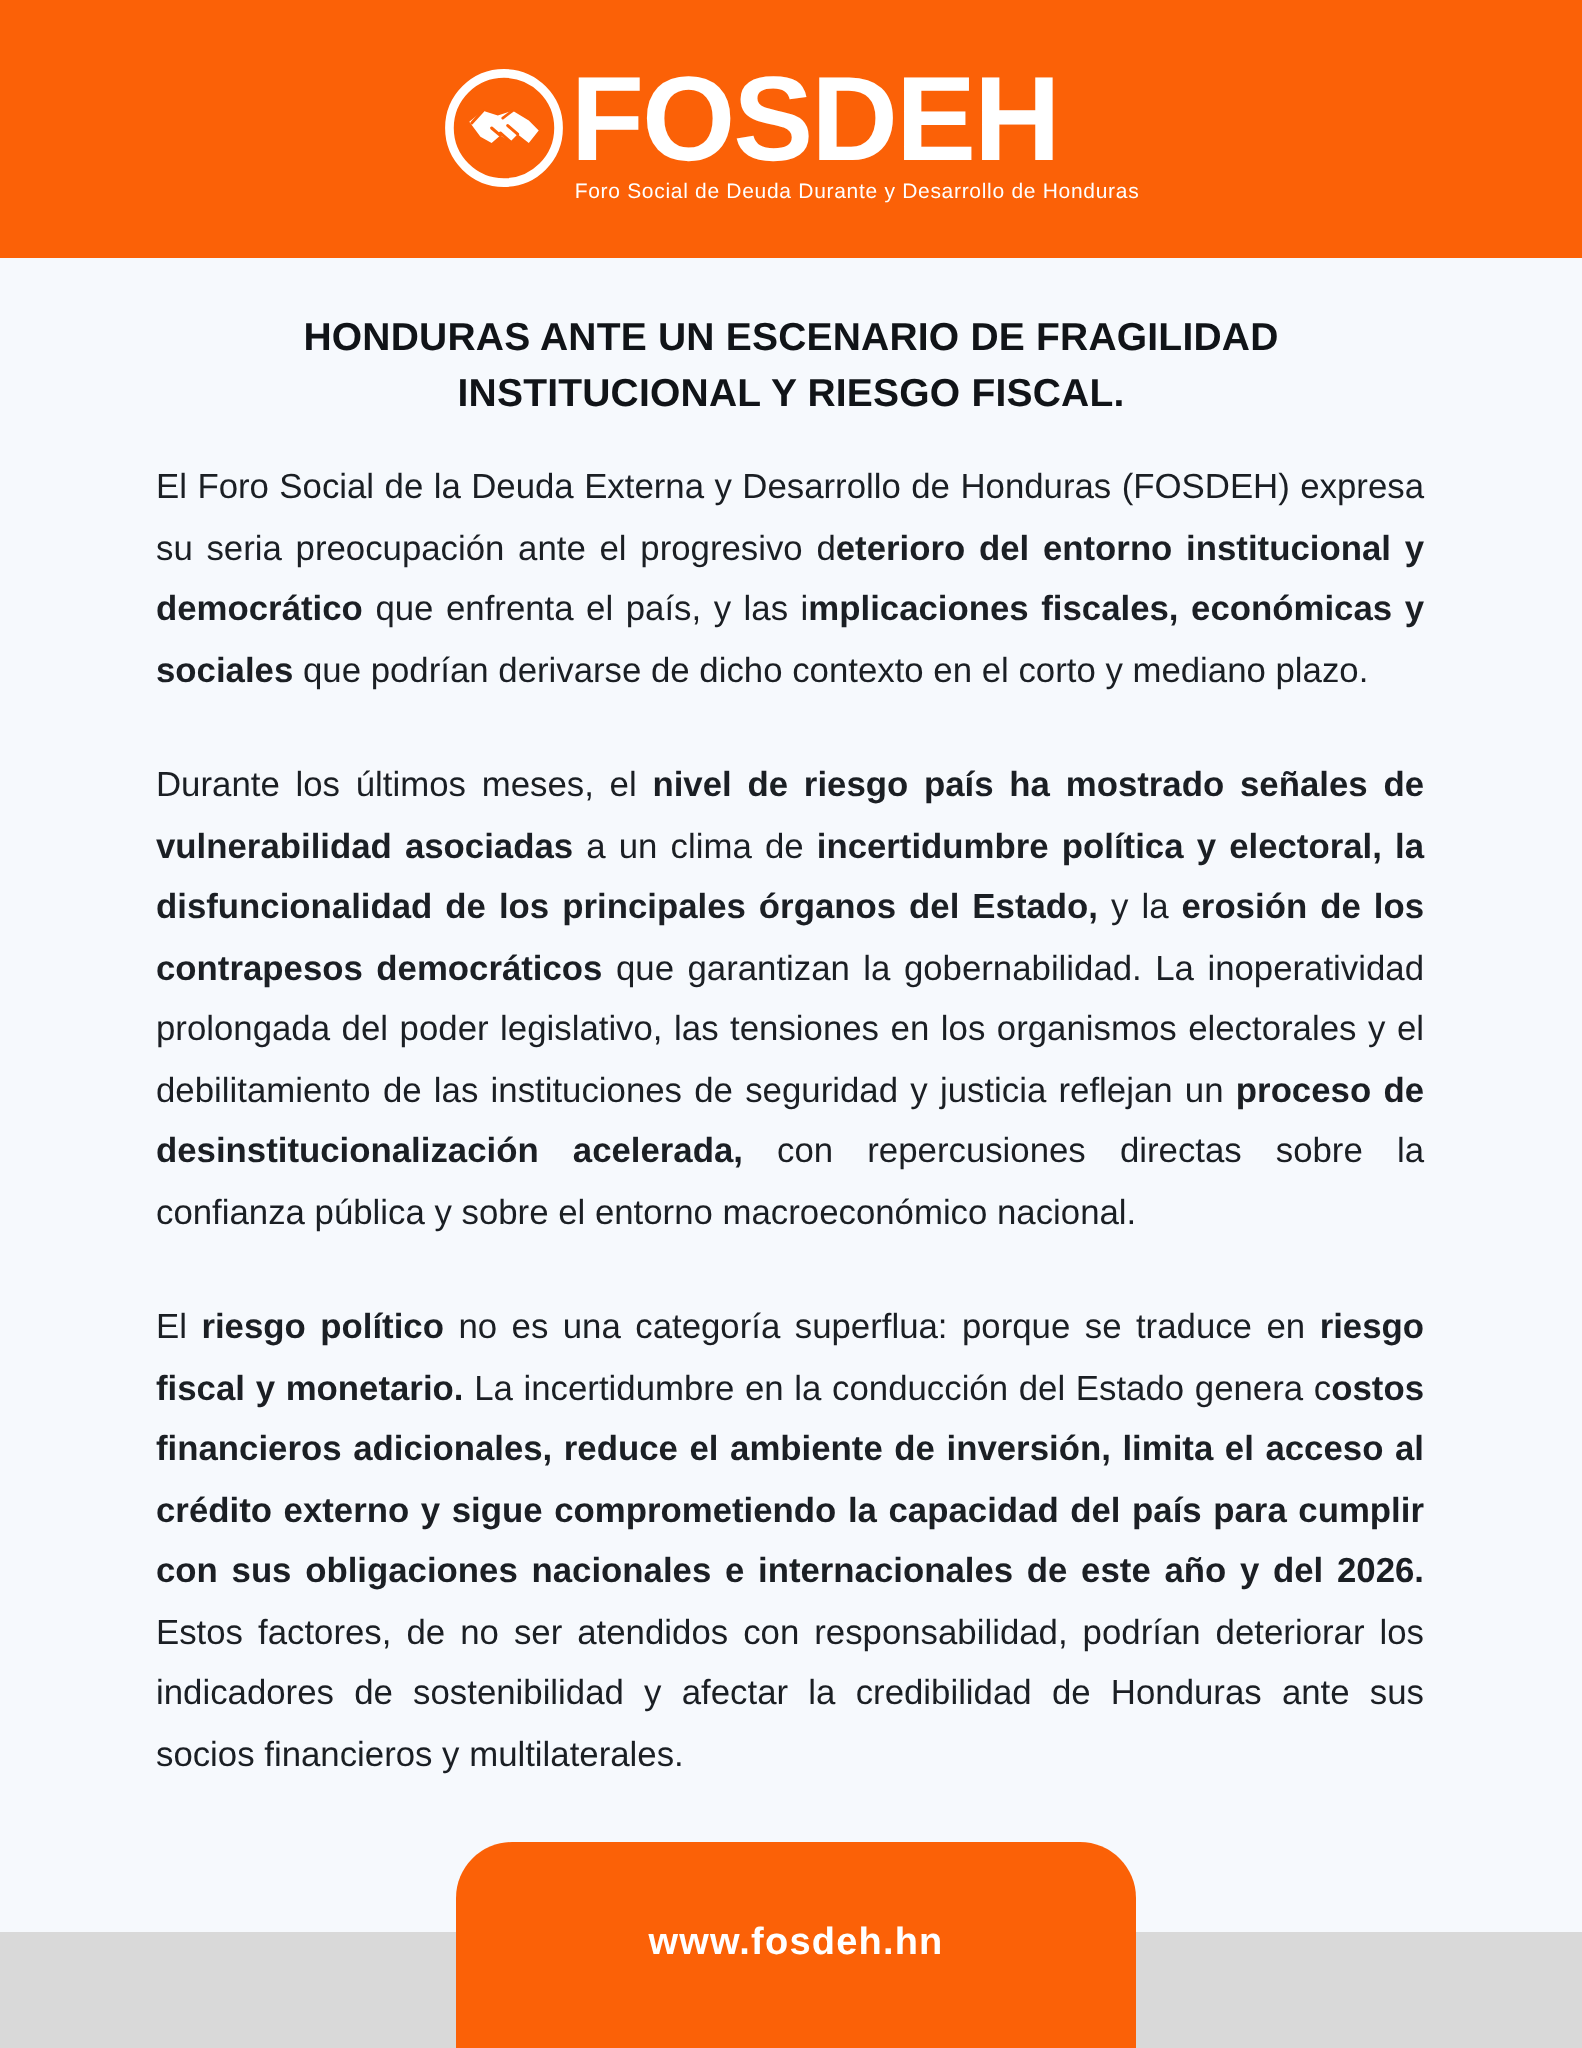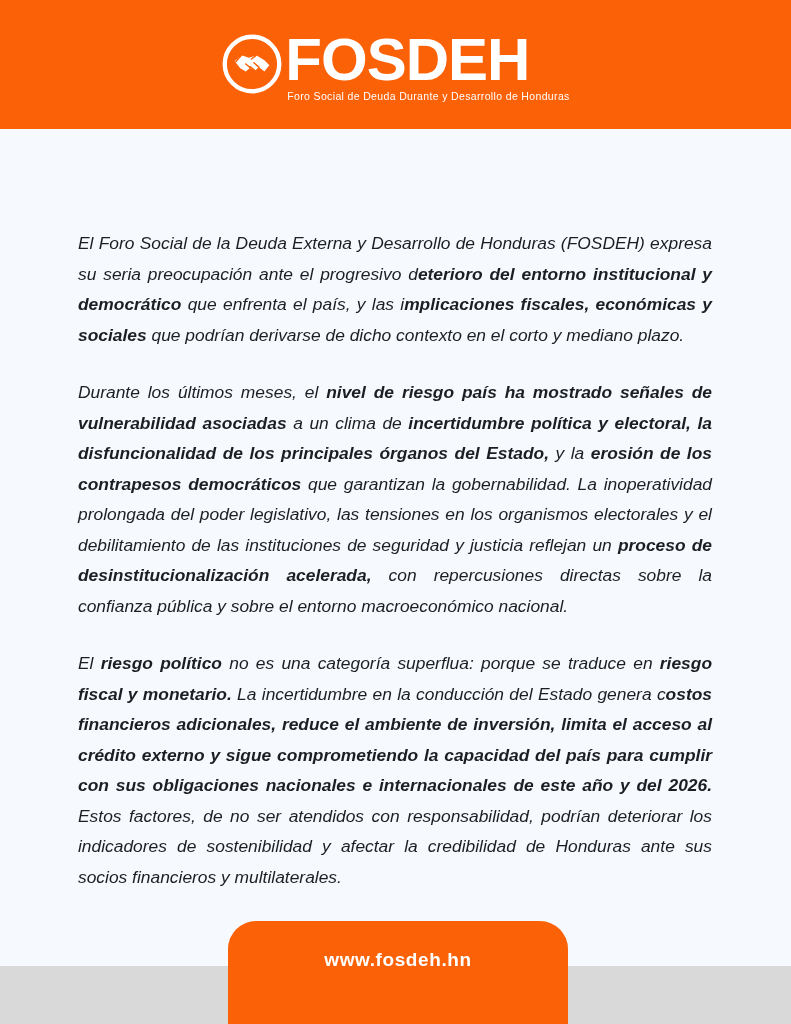--- a/index.html
+++ b/index.html
@@ -73,21 +73,20 @@
     font-weight: bold;
     color: #111418;
     letter-spacing: 0.1px;
   }
 
   .content {
     position: absolute;
     top: 228px;
     left: 78px;
     width: 634px;
-    font-style: italic;
   }
   .para {
     font-size: 17.4px;
     line-height: 30.5px;
     color: #1b1f24;
     text-align: justify;
     text-justify: inter-word;
     margin: 0 0 27px 0;
   }
   .para:last-child {
@@ -114,21 +113,21 @@
     height: 103px;
     background: #fb6107;
     border-radius: 28px 28px 0 0;
   }
   .footer-url {
     position: absolute;
     left: 0;
     top: 0;
     width: 340px;
     text-align: center;
-    margin-top: 28px;
+    margin-top: 40px;
     font-size: 19px;
     font-weight: bold;
     color: #ffffff;
     letter-spacing: 0.6px;
   }
 </style>
 </head>
 <body>
 
 <div class="header-band">
@@ -143,21 +142,23 @@
       <path d="M57 36 L49 42" stroke="#fb6107" stroke-width="2.2" fill="none" stroke-linecap="round"></path>
     </svg>
     <div class="logo-wordblock">
       <div class="logo-wordmark">FOSDEH</div>
       <div class="logo-tagline">Foro Social de Deuda Durante y Desarrollo de Honduras</div>
     </div>
   </div>
 </div>
 
 <div class="doc-title">
+  <span>HONDURAS ANTE UN ESCENARIO DE FRAGILIDAD</span>
   <br>
+  <span>INSTITUCIONAL Y RIESGO FISCAL.</span>
 </div>
 
 <div class="content">
   <p class="para"><span>El Foro Social de la Deuda Externa y Desarrollo de Honduras (FOSDEH) expresa su seria preocupación ante el progresivo d</span><b>eterioro del entorno institucional y democrático</b><span> que enfrenta el país, y las i</span><b>mplicaciones fiscales, económicas y sociales</b><span> que podrían derivarse de dicho contexto en el corto y mediano plazo.</span></p>
   <p class="para"><span>Durante los últimos meses, el </span><b>nivel de riesgo país ha mostrado señales de vulnerabilidad asociadas</b><span> a un clima de </span><b>incertidumbre política y electoral, la disfuncionalidad de los principales órganos del Estado,</b><span> y la </span><b>erosión de los contrapesos democráticos</b><span> que garantizan la gobernabilidad. La inoperatividad prolongada del poder legislativo, las tensiones en los organismos electorales y el debilitamiento de las instituciones de seguridad y justicia reflejan un </span><b>proceso de desinstitucionalización acelerada,</b><span> con repercusiones directas sobre la confianza pública y sobre el entorno macroeconómico nacional.</span></p>
   <p class="para"><span>El </span><b>riesgo político</b><span> no es una categoría superflua: porque se traduce en </span><b>riesgo fiscal y monetario.</b><span> La incertidumbre en la conducción del Estado genera c</span><b>ostos financieros adicionales, reduce el ambiente de inversión, limita el acceso al crédito externo y sigue comprometiendo la capacidad del país para cumplir con sus obligaciones nacionales e internacionales de este año y del 2026.</b><span> Estos factores, de no ser atendidos con responsabilidad, podrían deteriorar los indicadores de sostenibilidad y afectar la credibilidad de Honduras ante sus socios financieros y multilaterales.</span></p>
 </div>
 
 <div class="footer-gray"></div>
 <div class="footer-card">

